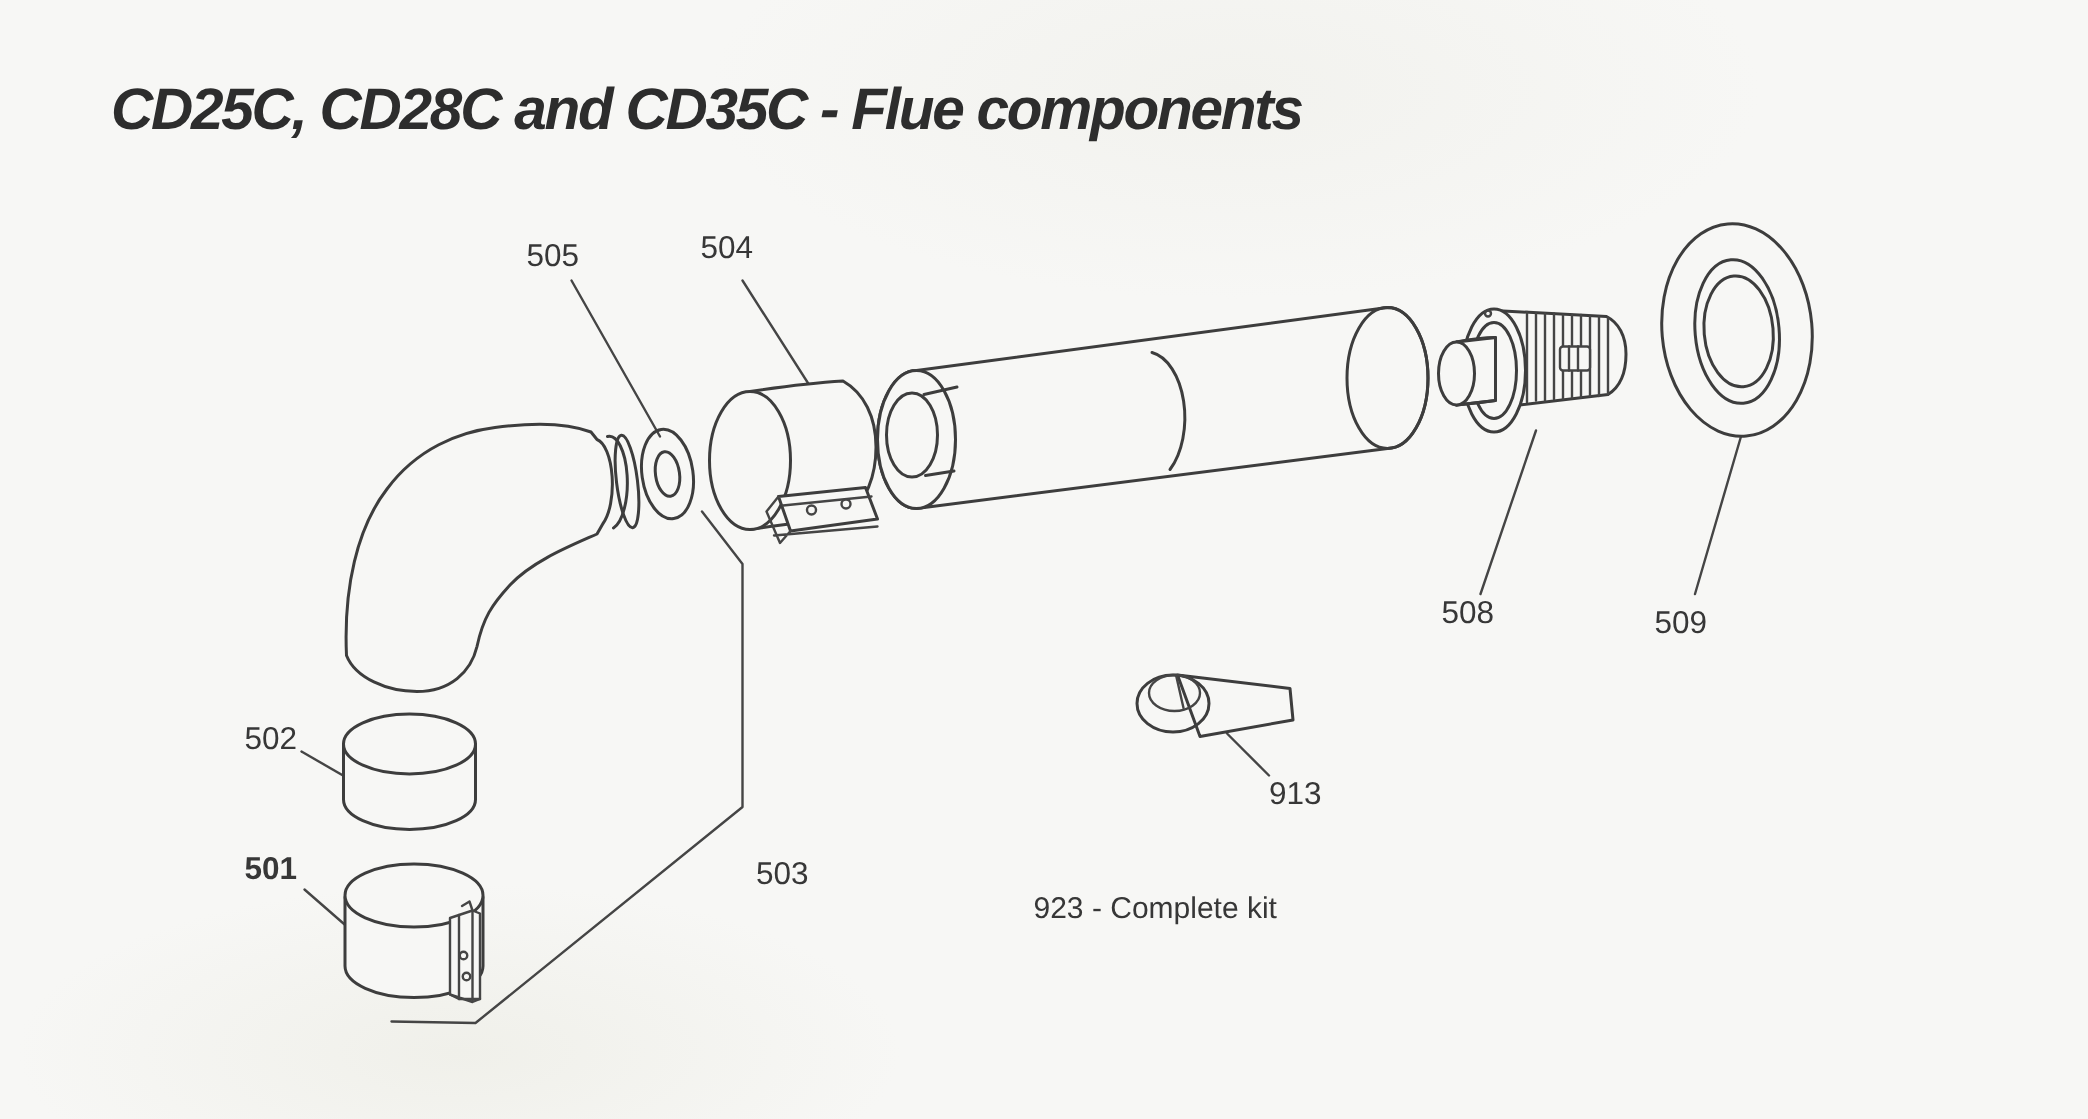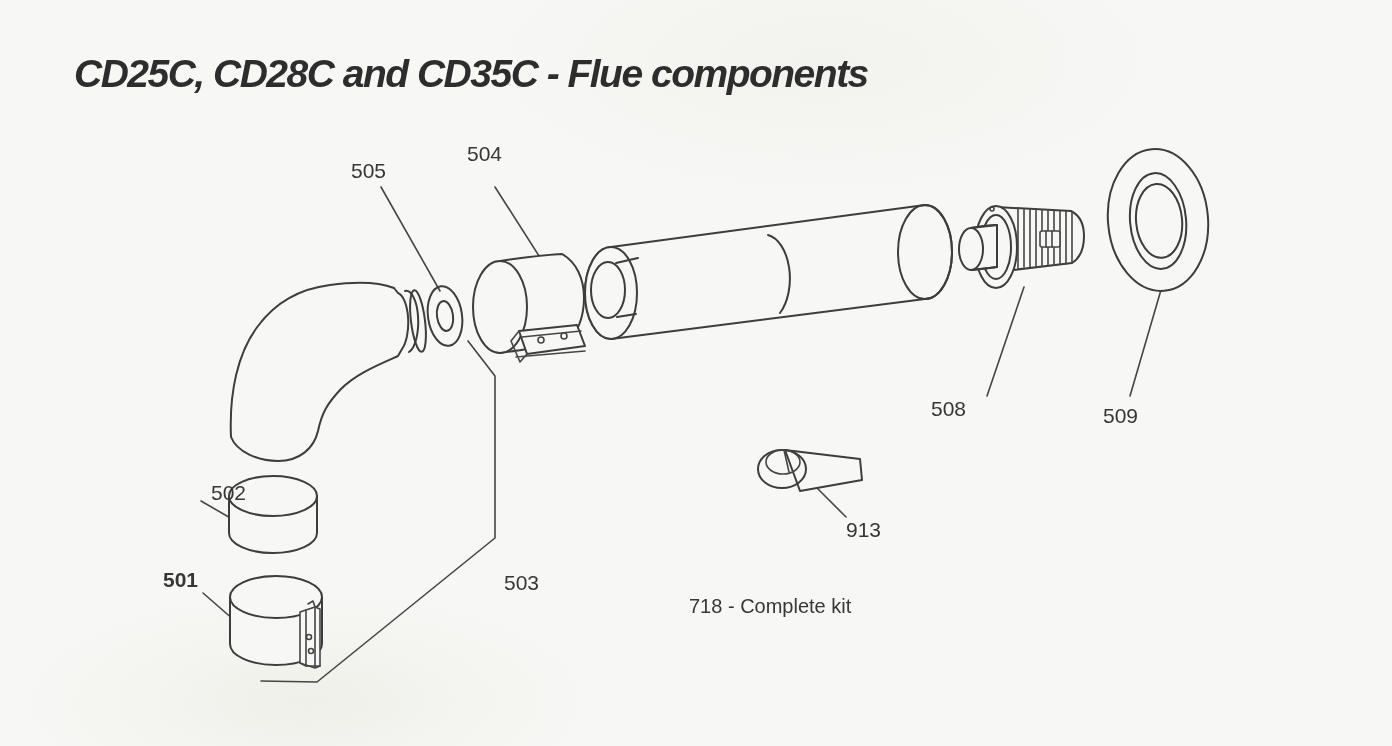--- a/index.html
+++ b/index.html
@@ -145,22 +145,22 @@
       <path class="ln" d="M 785,450 L 860,459 L 862,480 L 800,491 Z" fill="#8f8f8f"></path>
       <ellipse class="ln" cx="782" cy="469" rx="24" ry="19" fill="#7d7d7d"></ellipse>
       <ellipse class="thin" cx="783" cy="462" rx="17" ry="12" fill="#a8a8a8"></ellipse>
       <path class="thin" d="M 784,450 L 789,472"></path>
     </g>
   </svg>
 
   <div class="page-title">CD25C, CD28C and CD35C - Flue components</div>
 
   <div class="plabel" style="left:351px; top:159px;">505</div>
-  <div class="plabel" style="left:467px; top:142px;">504</div>
-  <div class="plabel" style="left:163px; top:481px;margin-left:48px;">502</div>
+  <div class="plabel" style="left:467px; top:154px;">504</div>
+  <div class="plabel" style="left:163px; top:481px;">502</div>
   <div class="plabel" style="left:163px; top:568px;font-weight:bold;">501</div>
   <div class="plabel" style="left:504px; top:528px;margin-top:43px;">503</div>
   <div class="plabel" style="left:846px; top:518px;">913</div>
-  <div class="plabel" style="left:931px; top:397px;">508</div>
+  <div class="plabel" style="left:961px; top:397px;">508</div>
   <div class="plabel" style="left:1103px; top:404px;">509</div>
 
-  <div class="kit-note">718 - Complete kit</div>
+  <div class="kit-note">923 - Complete kit</div>
 </div>
 
 </body></html>

